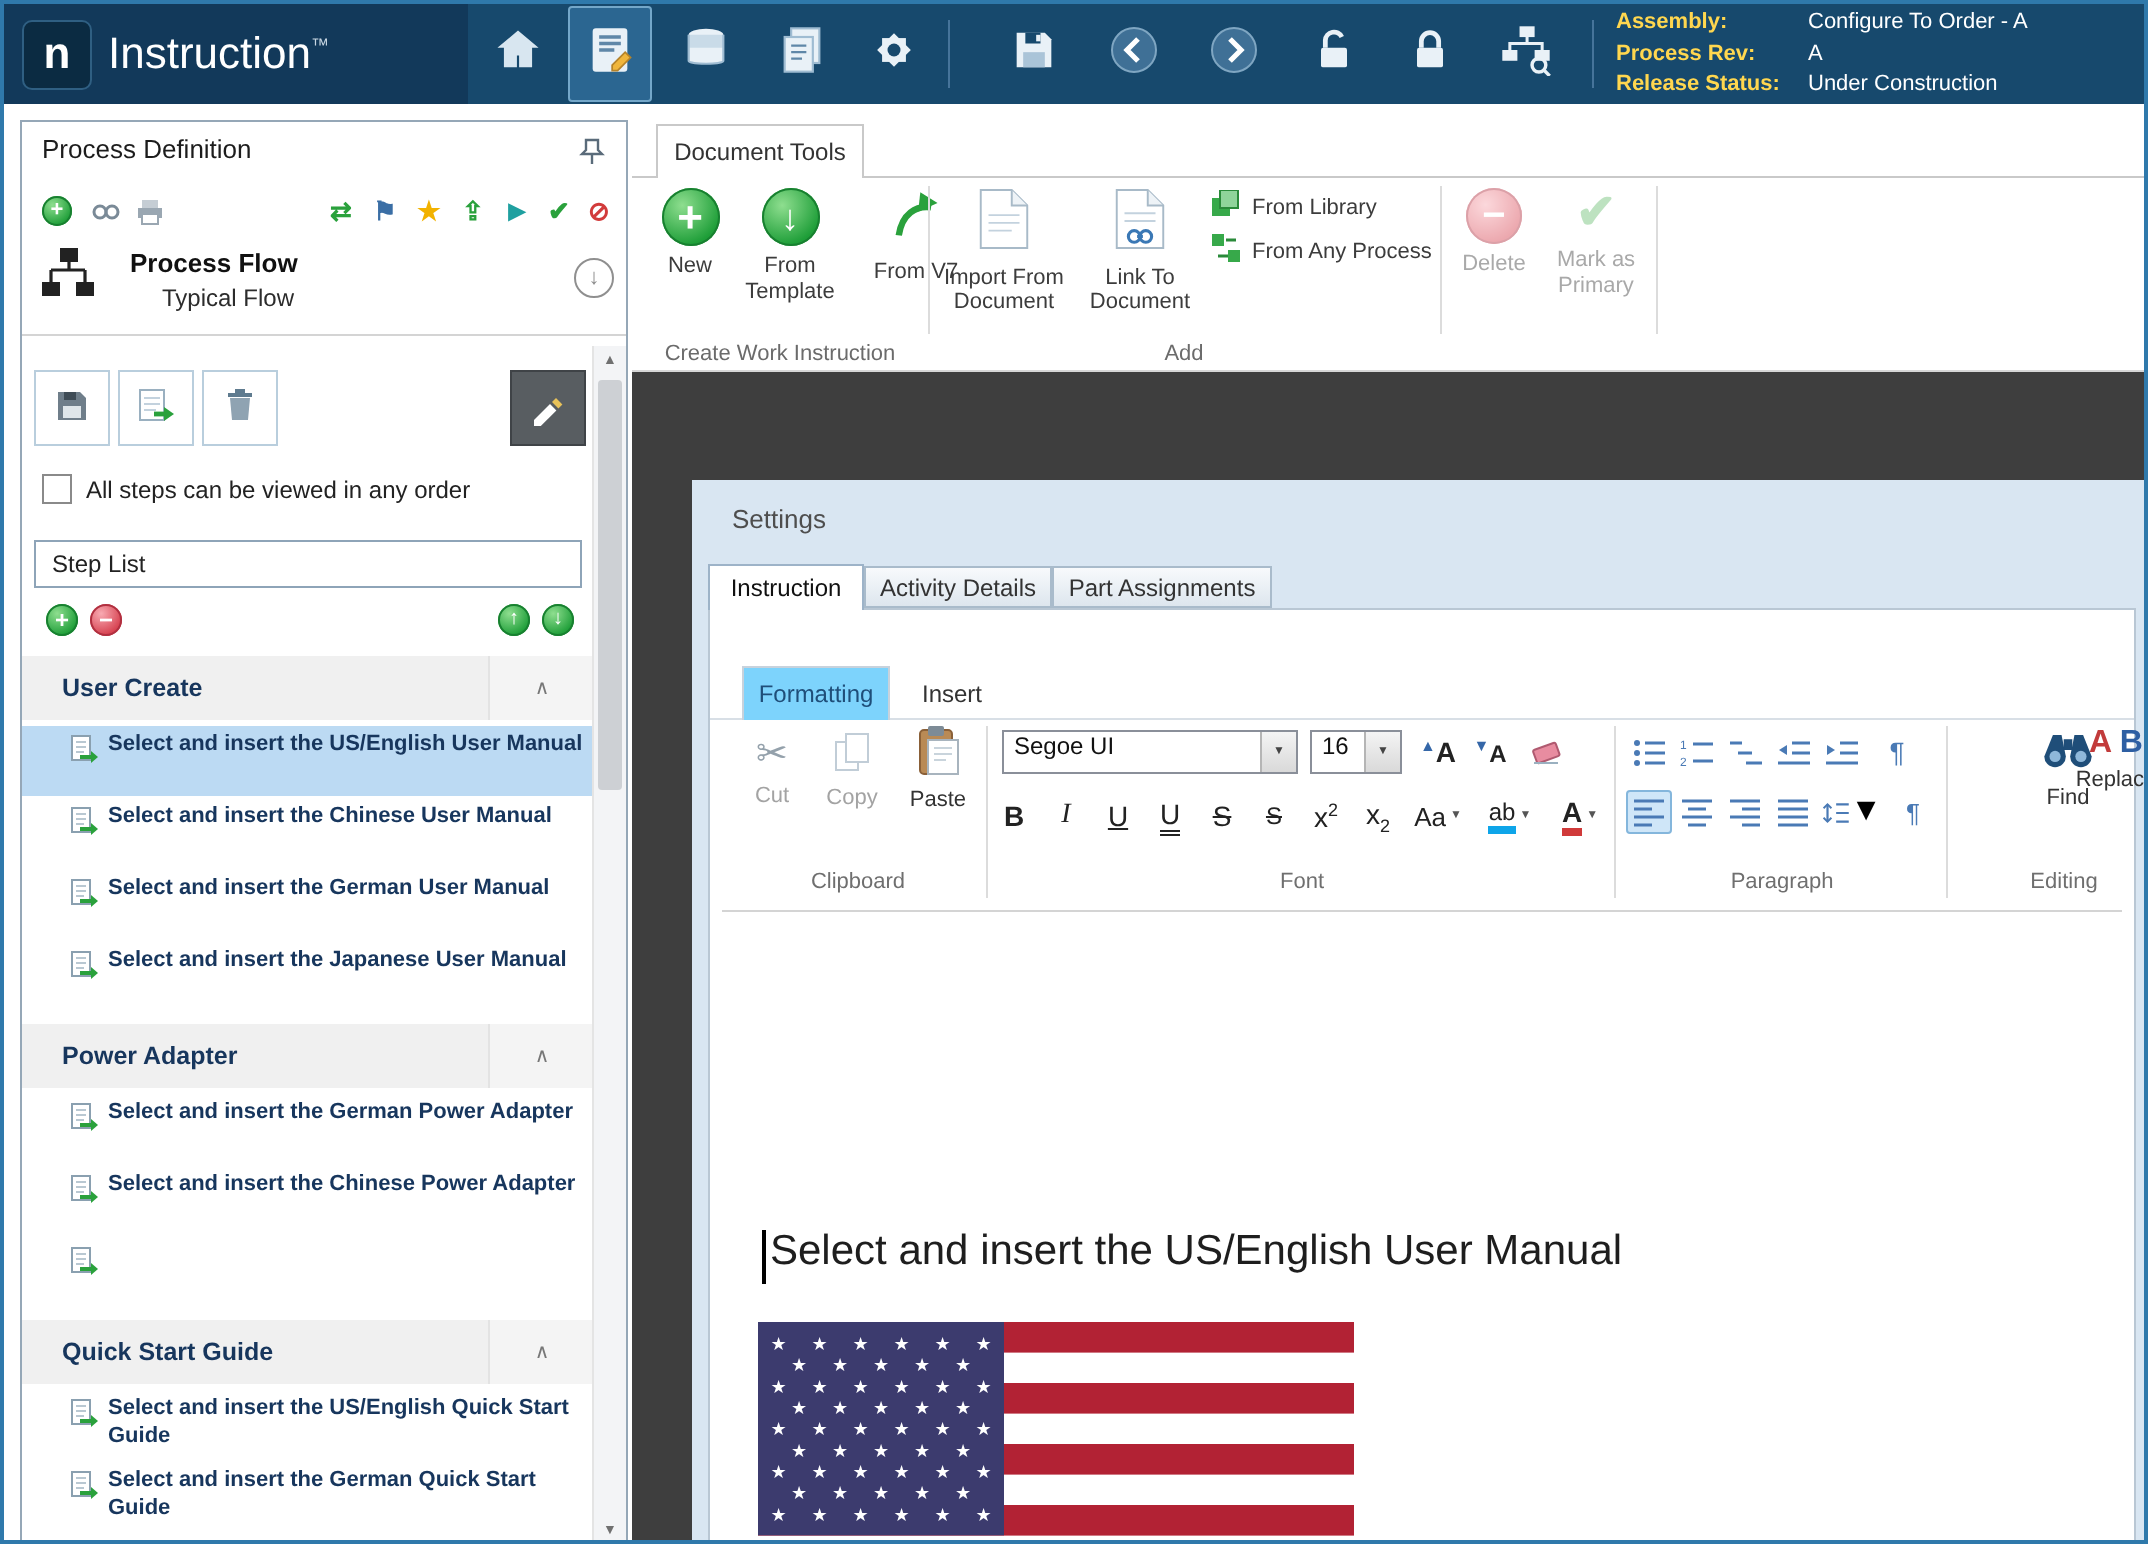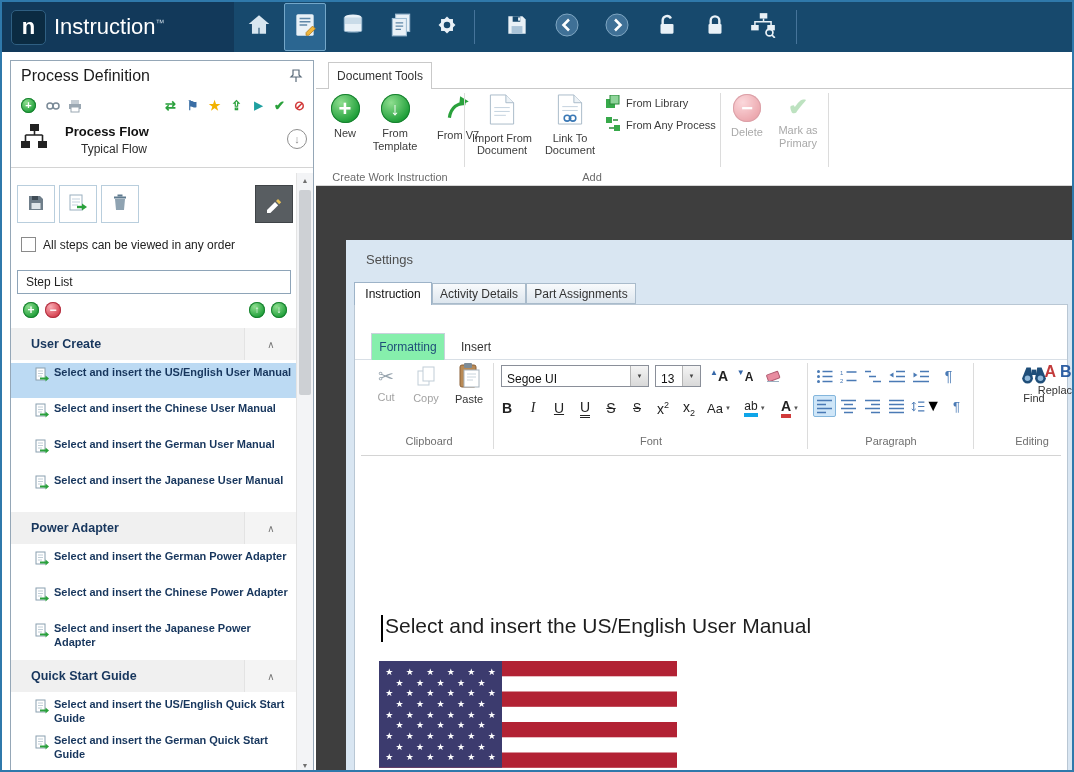--- a/index.html
+++ b/index.html
@@ -17,21 +17,21 @@
   .tb-sep{top:8px;width:1px;height:34px;background:#46749a}
   .tb-info{font-size:11px;line-height:15.5px;color:#fff;white-space:nowrap}
   .tb-info .lab{display:inline-block;width:96px;color:var(--accent_yellow,#ffd74f);font-weight:bold}
   
   .cir{border-radius:50%;display:inline-flex;align-items:center;justify-content:center;color:#fff;font-weight:bold;line-height:1}
   .cir.g{background:radial-gradient(circle at 35% 30%,#8ede8f,#1e9e38 72%);box-shadow:inset 0 0 0 1px #188030}
   .cir.r{background:radial-gradient(circle at 35% 30%,#f8aab2,#d6404e 72%);box-shadow:inset 0 0 0 1px #b03040}
   .cir.gray{background:#fff;border:1.5px solid #8f8f8f;color:#8f8f8f}
   
   .panel{left:8px;top:58px;width:304px;height:714px;background:#fff;border:1px solid #95a7b7;box-sizing:border-box}
-  .panel-title{font-size:16px;color:#1c1c1c}
+  .panel-title{font-size:13px;color:#1c1c1c}
   .mini{position:absolute;top:35px;width:19px;height:19px;display:flex;align-items:center;justify-content:center;font-size:13px;font-weight:bold}
   .divider{background:#d4d4d4;height:1px}
   .panel-body{left:0;top:112px;width:286px;bottom:0;overflow:hidden}
   .btn-row{margin:12px 0 0 6px;height:38px;position:relative}
   .tool-btn{position:absolute;top:0;width:38px;height:38px;background:#fff;border:1px solid #b9cedd;display:flex;align-items:center;justify-content:center;padding:0;box-sizing:border-box}
   .tool-btn.dark{background:#585d61;border:1px solid #3f4347}
   .chk-row{display:flex;align-items:center;gap:7px;margin:14px 0 0 10px;font-size:12px;color:#222}
   .chk{width:13px;height:13px;background:#fff;border:1px solid #8a8a8a;display:inline-block}
   .steplist-box{margin:18px 6px 0;height:24px;border:1px solid #8ea4b8;display:flex;align-items:center;padding-left:8px;font-size:12px;color:#222;box-sizing:border-box}
   .pm-row{margin:6px 6px 0;height:22px;position:relative}
@@ -59,28 +59,28 @@
   .rib-glabel{position:absolute;bottom:2px;font-size:11px;color:#6b6b6b;text-align:center}
   
   .darkarea{left:314px;top:184px;width:760px;height:588px;background:var(--dark_bg,#3e3e3e)}
   .settings{left:344px;top:238px;width:730px;height:534px;background:var(--settings_bg,#d9e6f2)}
   .settings-title{left:20px;top:12px;font-size:13px;color:#4e4e4e}
   .stab{position:absolute;display:flex;align-items:center;justify-content:center;font-size:12px;box-sizing:border-box}
   .stab.on{top:42px;height:23px;background:#fff;border:1px solid #9db3c8;border-bottom:none;color:#111;z-index:2}
   .stab.off{top:43px;height:21px;background:linear-gradient(#f8fafc,#dde6ee);border:1px solid #a9bbcb;color:#333}
   .sheet{left:8px;top:64px;width:714px;bottom:0;background:#fff;border:1px solid #b9c7d4;border-bottom:none;box-sizing:border-box}
   .ftab{position:absolute;display:flex;align-items:center;justify-content:center;font-size:12px;box-sizing:border-box}
-  .ftab.on{left:16px;top:28px;width:74px;height:27px;background:#86efac;border:1px solid #c8d2dc;border-bottom:none;color:#1f4e79;z-index:2}
+  .ftab.on{left:16px;top:28px;width:74px;height:27px;background:#7dd3fc;border:1px solid #c8d2dc;border-bottom:none;color:#1f4e79;z-index:2}
   .ftab.off{left:92px;top:30px;width:58px;height:24px;color:#333}
   .fline{left:0;top:54px;right:0;height:1px;background:#d8dfe6}
   .fmt-big{position:absolute;display:flex;flex-direction:column;align-items:center;font-size:11px;color:#333}
   .fmt-big .lbl{margin-top:3px}
   .fmt-big.dis .lbl{color:#a3a3a3}
   .fsep{position:absolute;top:58px;height:86px;width:1px;background:#dcdcdc}
-  .combo{position:absolute;height:22px;background:#fff;border:1px solid #8a8f99;display:flex;align-items:flex-end;font-size:12px;box-sizing:border-box}
+  .combo{position:absolute;height:22px;background:#fff;border:1px solid #8a8f99;display:flex;align-items:flex-start;font-size:12px;box-sizing:border-box}
   .combo .val{flex:1;padding:0 5px;color:#111;overflow:hidden;white-space:nowrap}
   .combo .dd{width:17px;height:100%;background:linear-gradient(#f4f4f4,#d9d9d9);border-left:1px solid #b5b5b5;display:flex;align-items:center;justify-content:center;font-size:6px;color:#444}
   .fbtn{position:absolute;width:24px;height:26px;display:flex;align-items:center;justify-content:center;font-size:14px;color:#222;border-radius:2px;box-sizing:border-box}
   .fbtn .mini-dd{font-size:6px;color:#555;margin-left:2px}
   .pbtn{position:absolute;width:23px;height:22px;display:flex;align-items:center;justify-content:center;border-radius:2px;box-sizing:border-box}
   .pbtn.sel{background:#cfe6f8;border:1px solid #84b6dc}
   .tool-glabel{position:absolute;top:130px;font-size:11px;color:#6f6f6f;text-align:center}
   .caret{left:26px;top:158px;width:1.5px;height:27px;background:#000}
   .doc-heading{left:30px;top:157px;font-size:21px;color:#1e1e1e;white-space:nowrap}
 </style>
@@ -167,20 +167,25 @@
         <span><svg width="28" height="26" viewBox="0 0 26 24">
             <rect x="10" y="1" width="7" height="5" fill="#e9f1f7"></rect>
             <rect x="2" y="12" width="7" height="5" fill="#e9f1f7"></rect>
             <rect x="17" y="12" width="7" height="5" fill="#e9f1f7"></rect>
             <path d="M13.5 6v3M5.5 12V9h15v3" fill="none" stroke="#e9f1f7" stroke-width="1.4"></path>
             <circle cx="19" cy="19" r="3.2" fill="none" stroke="#e9f1f7" stroke-width="1.6"></circle>
             <path d="M21.3 21.3 24 24" stroke="#e9f1f7" stroke-width="1.6"></path>
           </svg></span>
       </div>
     <div class="tb-sep abs" style="left:794px"></div>
+    <div class="tb-info abs" style="left:806px;top:2px">
+      <div><span class="lab">Assembly:</span><span>Configure To Order - A</span></div>
+      <div><span class="lab">Process Rev:</span><span>A</span></div>
+      <div><span class="lab">Release Status:</span><span>Under Construction</span></div>
+    </div>
   </div>
 
   <div class="panel abs">
     <div class="panel-title abs" style="left:10px;top:6px">Process Definition</div>
     <div class="abs" style="right:10px;top:8px"><svg width="14" height="14" viewBox="0 0 14 14">
           <path d="M4 1h6v5l2 2H2l2-2z" fill="none" stroke="#5a6b7a" stroke-width="1.2"></path>
           <path d="M7 8v5" stroke="#5a6b7a" stroke-width="1.2"></path>
         </svg></div>
 
     <span class="mini cir g" style="left:10px;width:15px;height:15px;top:37px;font-size:11px">+</span>
@@ -332,21 +337,20 @@
                 </svg></span>
               <span class="txt">Select and insert the Chinese Power Adapter</span>
             </div>
           <div class="step">
               <span class="ic"><svg width="14" height="15" viewBox="0 0 14 15">
                   <rect x="1" y="1" width="9" height="12" fill="#fff" stroke="#8aa0b0"></rect>
                   <path d="M3 4h5M3 6.5h5M3 9h4" stroke="#b9c8d2" stroke-width=".9"></path>
                   <path d="M5 11.5h6" stroke="#2aa13c" stroke-width="2"></path>
                   <path d="M10.5 8.5 14 11.5l-3.5 3z" fill="#2aa13c"></path>
                 </svg></span>
-              <span class="txt">Select and insert the Japanese Power Adapter</span>
             </div>
         </div>
 
         <div class="group">
           <div class="group-header">
               <span class="gt">Quick Start Guide</span>
               <span class="chev">∧</span>
             </div>
           <div class="step">
               <span class="ic"><svg width="14" height="15" viewBox="0 0 14 15">
@@ -481,21 +485,21 @@
             </svg></span>
         <span class="lbl">Paste</span>
       </div>
       <div class="fsep" style="left:138px"></div>
 
       <div class="combo" style="left:146px;top:60px;width:148px">
         <span class="val">Segoe UI</span>
         <span class="dd">▼</span>
       </div>
       <div class="combo" style="left:300px;top:60px;width:46px">
-        <span class="val">13</span>
+        <span class="val">16</span>
         <span class="dd">▼</span>
       </div>
       <div class="fbtn" style="left:352px;top:58px">
           <span style="font-weight:bold"><span style="font-size:8px;color:#3567a8;vertical-align:super">▲</span><span>A</span></span>
         </div>
       <div class="fbtn" style="left:378px;top:58px">
           <span style="font-weight:bold"><span style="font-size:8px;color:#3567a8;vertical-align:super">▼</span><span style="font-size:12px">A</span></span>
         </div>
       <div class="fbtn" style="left:406px;top:58px">
           <span><svg width="18" height="16" viewBox="0 0 18 16">

